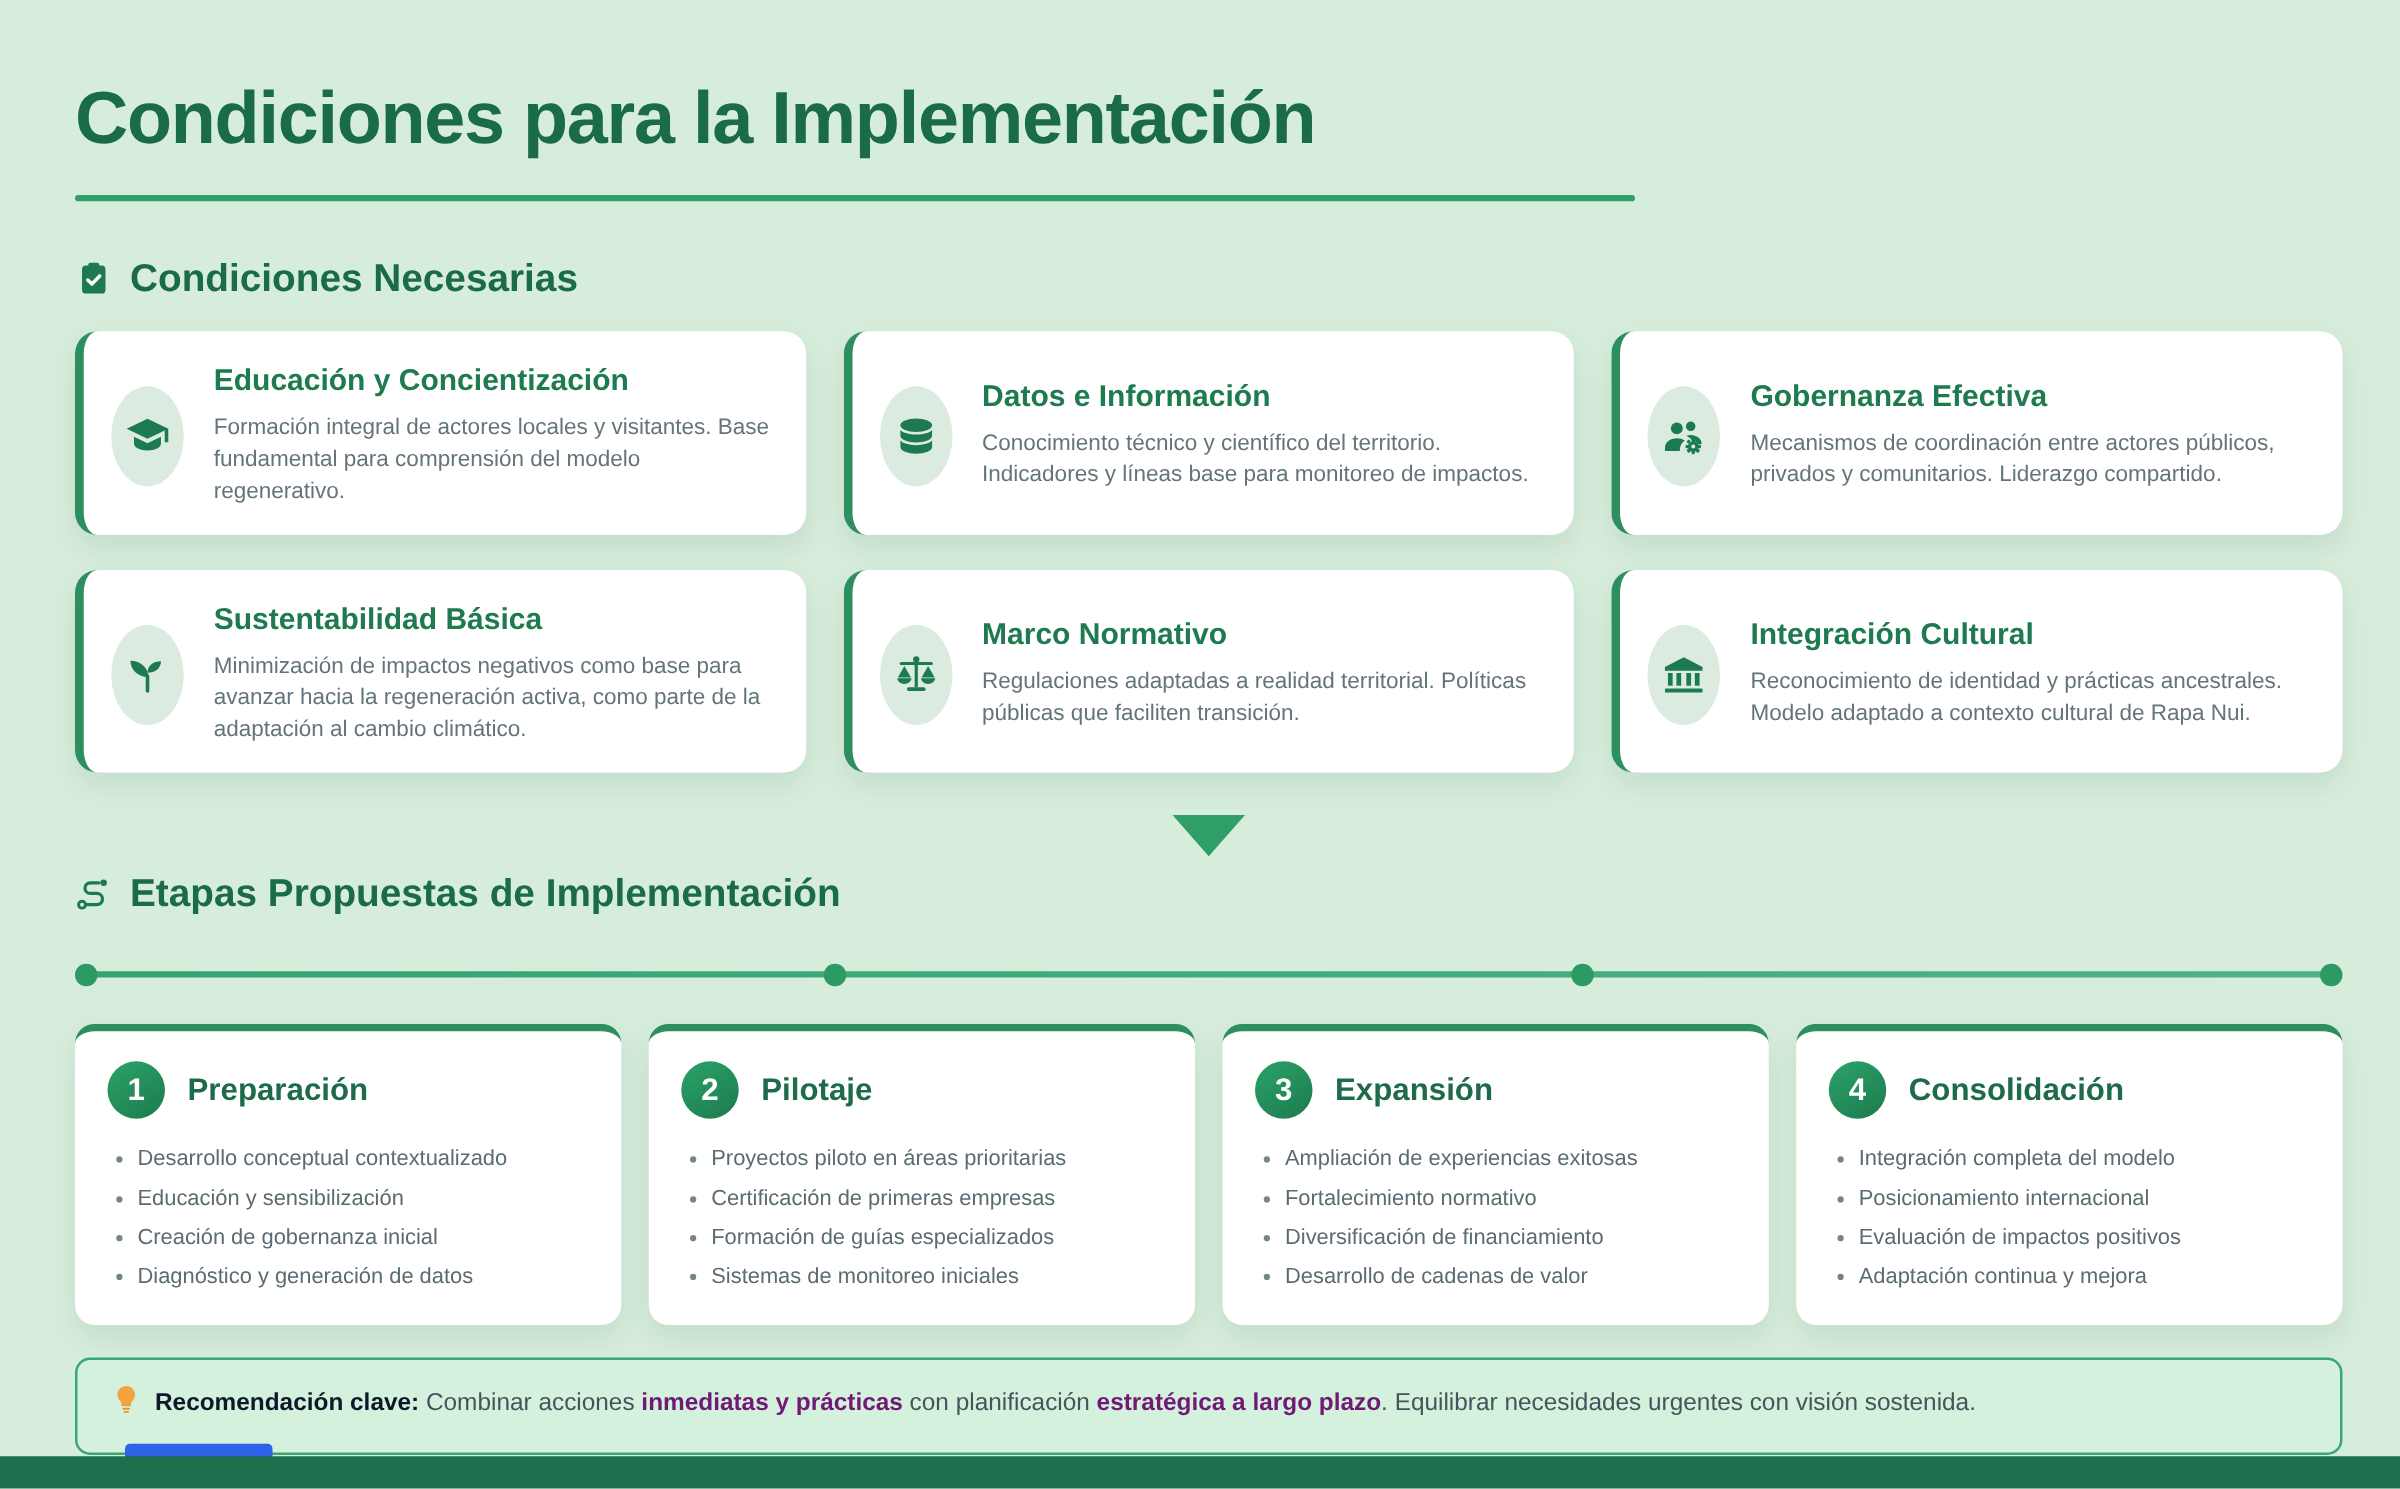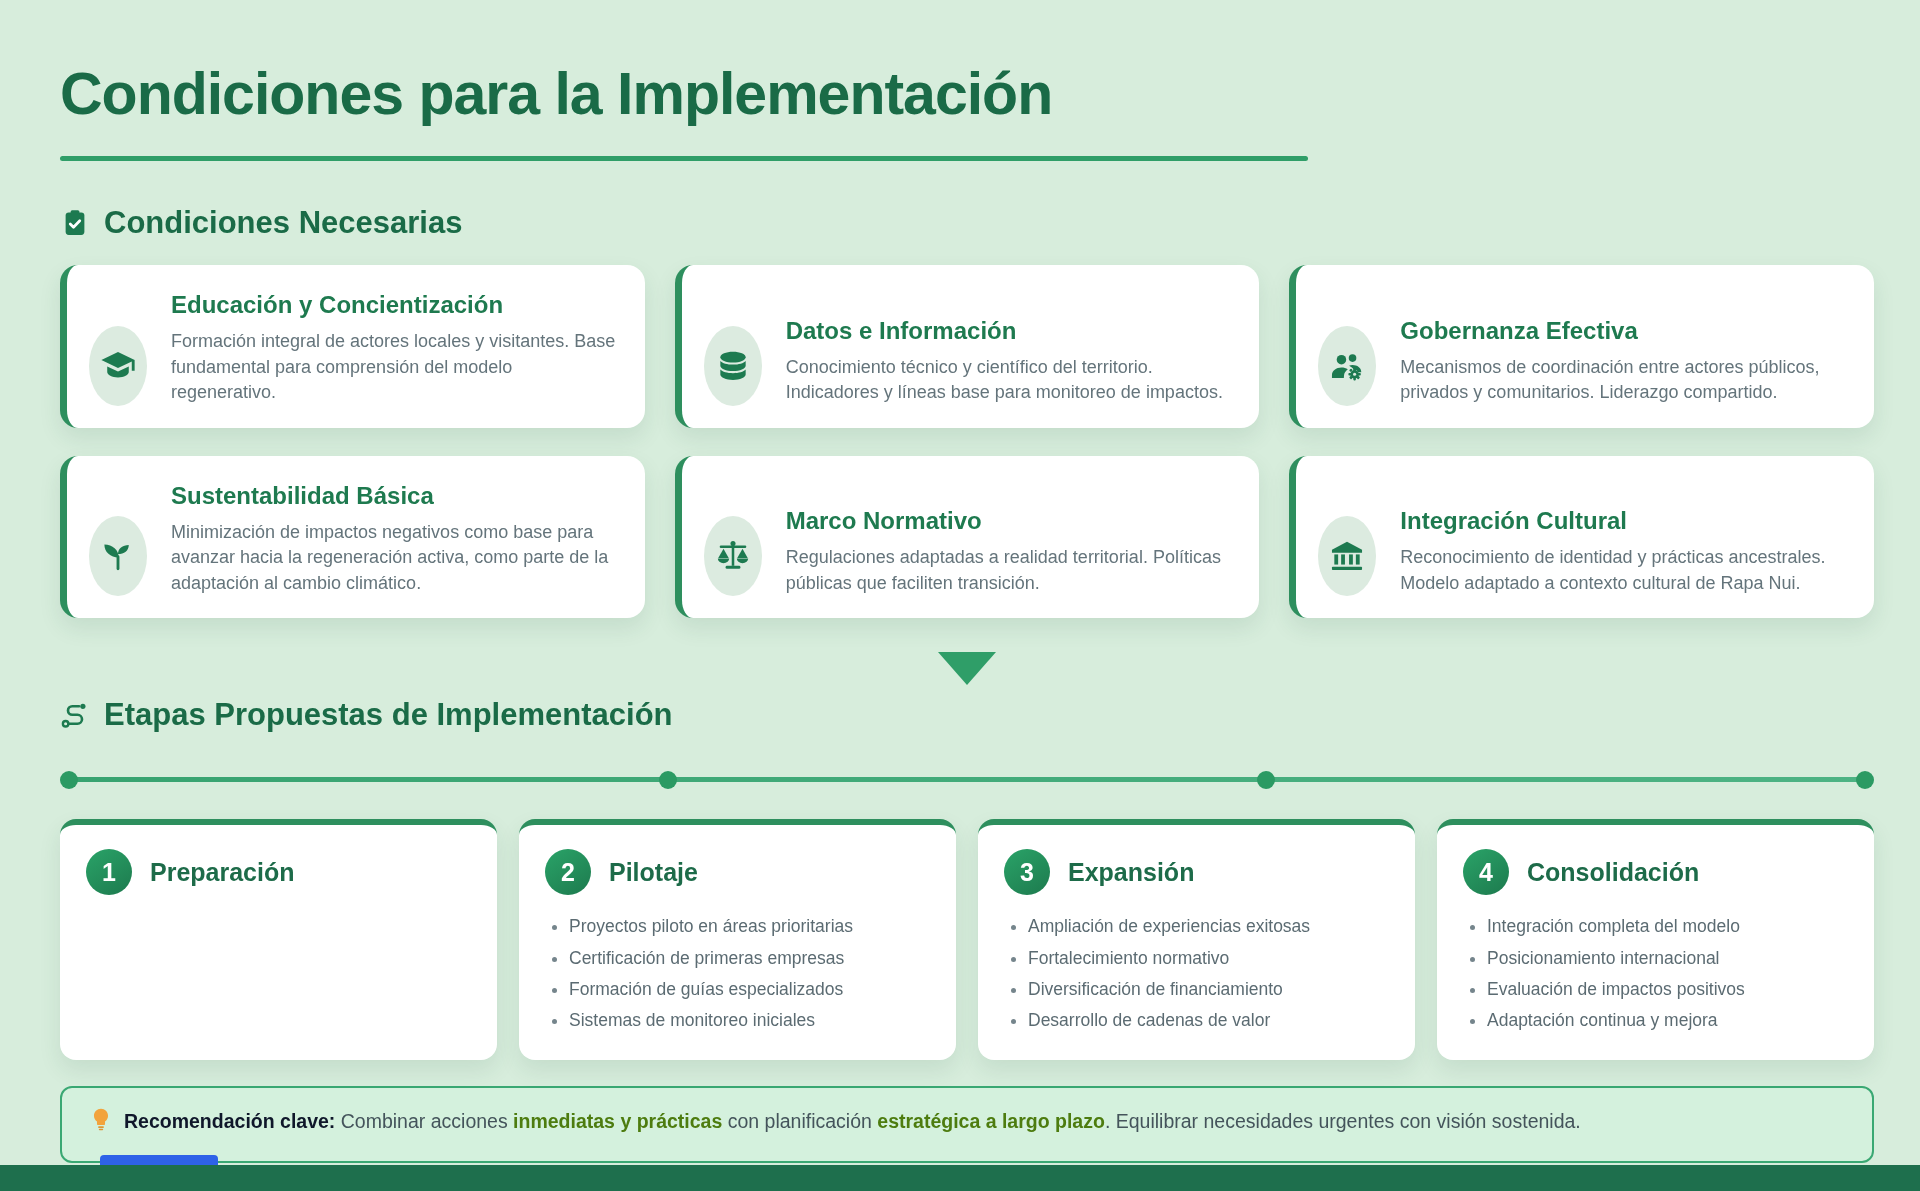--- a/index.html
+++ b/index.html
@@ -19,21 +19,21 @@
 
   .sec-head { display:flex; gap:14px; margin-top:44px; }
   .sec-head.stages-head { margin-top:12px; }
   .sec-head h2 { margin:0; font-size:31px; font-weight:800; color:#1a6b47; }
   .sec-icon { display:flex; align-items:center; }
 
   .cond-grid { margin-top:24px; display:grid; grid-template-columns:repeat(3,1fr); column-gap:30px; row-gap:28px; }
   .cond-card {
     background:#fff; border-radius:18px; border-left:7px solid #2e8f5e;
     box-shadow:0 10px 22px rgba(25,80,55,.10);
-    padding:24px 26px 22px 22px; display:flex; gap:24px; align-items:flex-end;
+    padding:24px 26px 22px 22px; display:flex; gap:24px; align-items:center;
   }
   .icon-oval {
     flex:0 0 58px; width:58px; height:80px; margin-top:4px;
     background:#dcebe0; border-radius:50%;
     display:flex; align-items:center; justify-content:center;
   }
   .cond-card h3 { margin:2px 0 10px; font-size:24px; font-weight:700; color:#1e7a4f; }
   .cond-card p { margin:0; font-size:18px; line-height:1.42; color:#64747b; }
 
   .down-arrow { width:0; height:0; margin:34px auto 0;
@@ -53,21 +53,21 @@
     font-size:25px; font-weight:700; display:flex; align-items:center; justify-content:center; }
   .stage-card h3 { margin:0; font-size:25px; font-weight:700; color:#1d6b49; }
   .stage-list { margin:18px 0 0; padding-left:24px; font-size:17.5px; line-height:1.5; color:#5b6b72; }
   .stage-list li { margin-bottom:5px; }
   .stage-list li::marker { color:#75858c; }
 
   .rec-box { margin-top:26px; background:#d4f1dd; border:2px solid #3aa873; border-radius:12px;
     padding:18px 26px 20px; font-size:19.5px; line-height:1.55; color:#44545b; }
   .rec-box .bulb { display:inline-block; vertical-align:-4px; margin-right:10px; }
   .rec-label { font-weight:700; color:#0f172a; }
-  .rec-bold { font-weight:700; color:#4d7c0f; }
+  .rec-bold { font-weight:700; color:#701a75; }
 
   .bottom-bar { position:absolute; left:0; right:0; bottom:0; height:26px; background:#1e6f4d; }
   .blue-fragment { position:absolute; left:100px; bottom:20px; width:118px; height:16px;
     background:#2e62e8; border-radius:4px 4px 0 0; }
 </style>
 </head>
 <body>
 
 <div class="page">
   <div class="content">
@@ -218,20 +218,26 @@
         <span class="tl-dot"></span>
       </div>
 
       <div class="stage-grid">
 
         <div class="stage-card">
           <div class="stage-head">
             <span class="stage-num">1</span>
             <h3>Preparación</h3>
           </div>
+          <ul class="stage-list">
+            <li>Desarrollo conceptual contextualizado</li>
+            <li>Educación y sensibilización</li>
+            <li>Creación de gobernanza inicial</li>
+            <li>Diagnóstico y generación de datos</li>
+          </ul>
         </div>
 
         <div class="stage-card">
           <div class="stage-head">
             <span class="stage-num">2</span>
             <h3>Pilotaje</h3>
           </div>
           <ul class="stage-list">
             <li>Proyectos piloto en áreas prioritarias</li>
             <li>Certificación de primeras empresas</li>

